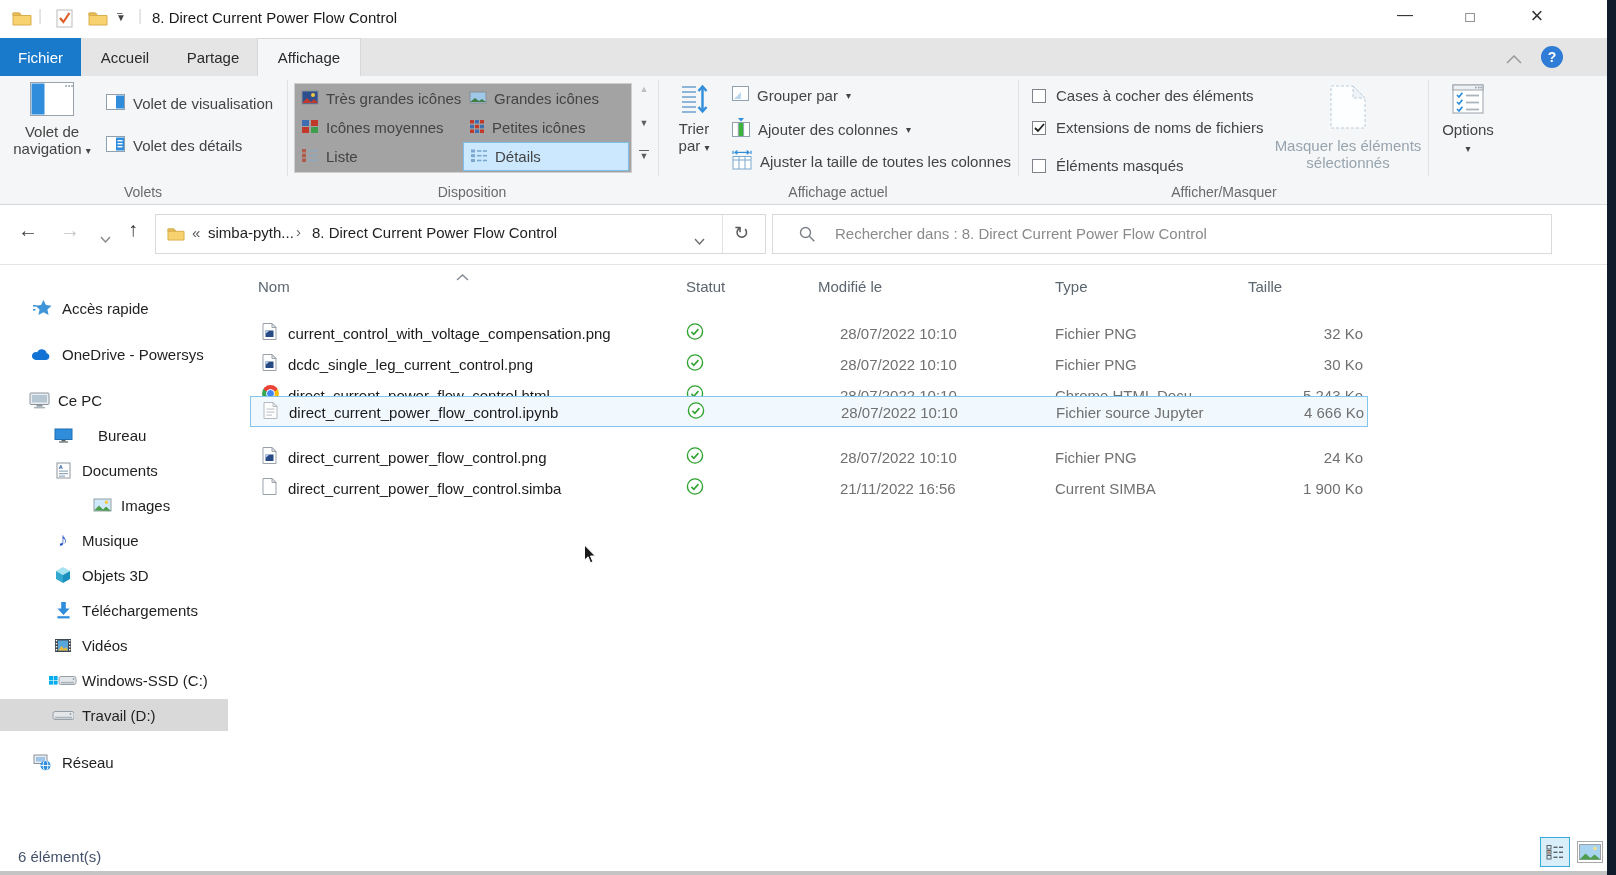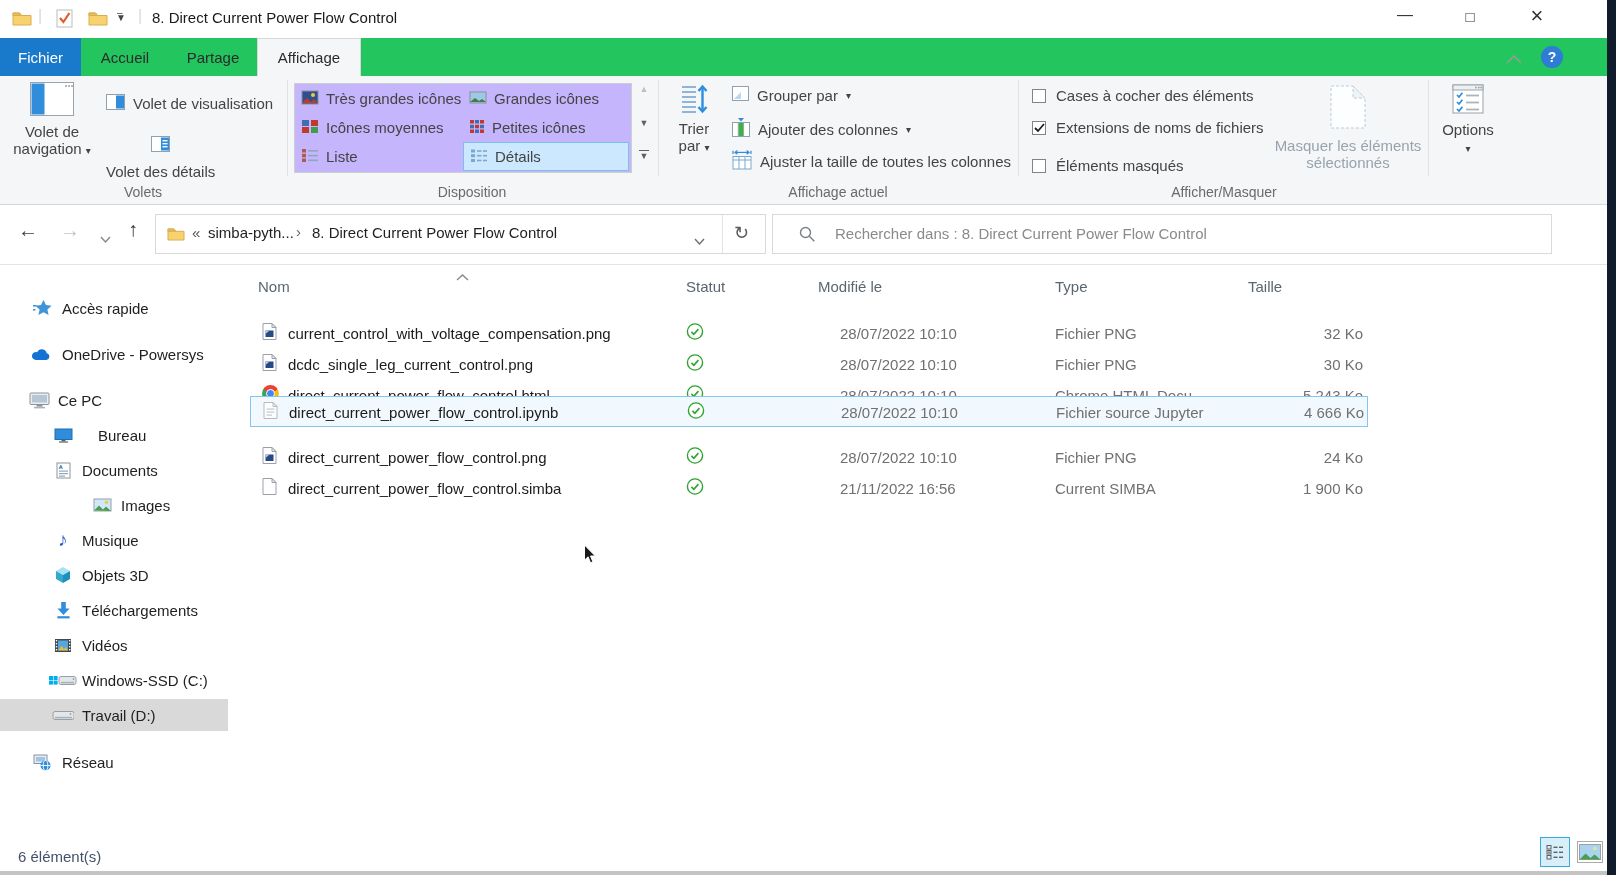--- a/index.html
+++ b/index.html
@@ -5,33 +5,33 @@
   html,body{margin:0;padding:0;}
   body{width:1616px;height:875px;position:relative;overflow:hidden;background:#ffffff;
        font-family:"Liberation Sans",sans-serif;color:#1f1f1f;-webkit-font-smoothing:antialiased;}
   .abs{position:absolute;}
   
   .titlebar{position:absolute;left:0;top:0;width:1607px;height:38px;background:#fff;}
   .title-text{position:absolute;left:152px;top:9px;font-size:15px;color:#1a1a1a;}
   .tsep{position:absolute;top:7px;color:#d9d9d9;font-size:16px;}
   .winbtn{position:absolute;top:0;width:46px;height:36px;text-align:center;color:#333;cursor:default;}
   
-  .tabrow{position:absolute;left:0;top:38px;width:1607px;height:38px;background:#22c55e;}
+  .tabrow{position:absolute;left:0;top:38px;width:1607px;height:38px;background:#e5e5e5;}
   .tab{position:absolute;top:0;height:38px;display:flex;align-items:center;justify-content:center;
        font-size:15px;color:#2b2b2b;}
   .tab-file{background:#1979ca;color:#fff;}
   .tab-active{background:#f5f6f7;border:1px solid #d8d8d8;border-bottom:none;box-sizing:border-box;}
   
   .ribbon{position:absolute;left:0;top:76px;width:1607px;height:129px;background:#f5f6f7;
           border-bottom:1px solid #d8d8d8;box-sizing:border-box;}
   .grp-label{position:absolute;top:108px;transform:translateX(-50%);font-size:14px;color:#6a6a6a;white-space:nowrap;}
   .gsep{position:absolute;top:4px;width:1px;height:96px;background:#e2e2e2;}
   .rbtn{position:absolute;display:flex;align-items:center;gap:8px;font-size:15px;color:#444;white-space:nowrap;}
   .bigbtn{position:absolute;text-align:center;font-size:15px;color:#444;line-height:17px;}
-  .gallery{position:absolute;left:294px;top:7px;width:336px;height:88px;background:#c4b5fd;border:1px solid #cfcfcf;text-decoration:underline;}
+  .gallery{position:absolute;left:294px;top:7px;width:336px;height:88px;background:#a3a3a3;border:1px solid #cfcfcf;text-decoration:underline;}
   .gcell{position:absolute;width:166px;height:29px;display:flex;align-items:center;gap:7px;padding-left:6px;
          box-sizing:border-box;font-size:15px;color:#444;white-space:nowrap;}
   .gcell-sel{background:#cce8ff;border:1px solid #7cc0ea;}
   .garrow{position:absolute;left:637px;width:14px;text-align:center;font-size:9px;color:#606060;}
   .chk-row{position:absolute;display:flex;align-items:center;gap:10px;font-size:15px;color:#444;white-space:nowrap;}
   .checkbox{width:14px;height:14px;background:#fff;border:1px solid #80838a;box-sizing:border-box;
             display:flex;align-items:center;justify-content:center;}
   .caret{font-size:10px;color:#444;}
   .help-circle{position:absolute;left:1541px;top:46px;width:22px;height:22px;border-radius:50%;
                background:#2e7cd6;color:#fff;font-size:14px;font-weight:bold;text-align:center;line-height:22px;}
@@ -134,21 +134,21 @@
   </div>
   <div class="rbtn" style="left:106px;top:18px;">
     <span>
       <svg width="19" height="16">
           <rect x="0.5" y="0.5" width="18" height="15" fill="#fff" stroke="#8fa0b0"></rect>
           <rect x="10" y="1.5" width="8" height="13" fill="#2f8ddb"></rect>
         </svg>
     </span>
     <span>Volet de visualisation</span>
   </div>
-  <div class="rbtn" style="left:106px;top:60px;flex-direction:column;">
+  <div class="rbtn" style="left:106px;top:60px;">
     <span>
       <svg width="19" height="16">
           <rect x="0.5" y="0.5" width="18" height="15" fill="#fff" stroke="#8fa0b0"></rect>
           <rect x="10" y="1.5" width="8" height="13" fill="#2f8ddb"></rect>
           <rect x="11.5" y="4" width="5" height="1.4" fill="#fff"></rect>
           <rect x="11.5" y="7" width="5" height="1.4" fill="#fff"></rect>
           <rect x="11.5" y="10" width="5" height="1.4" fill="#fff"></rect>
         </svg>
     </span>
     <span>Volet des détails</span>

